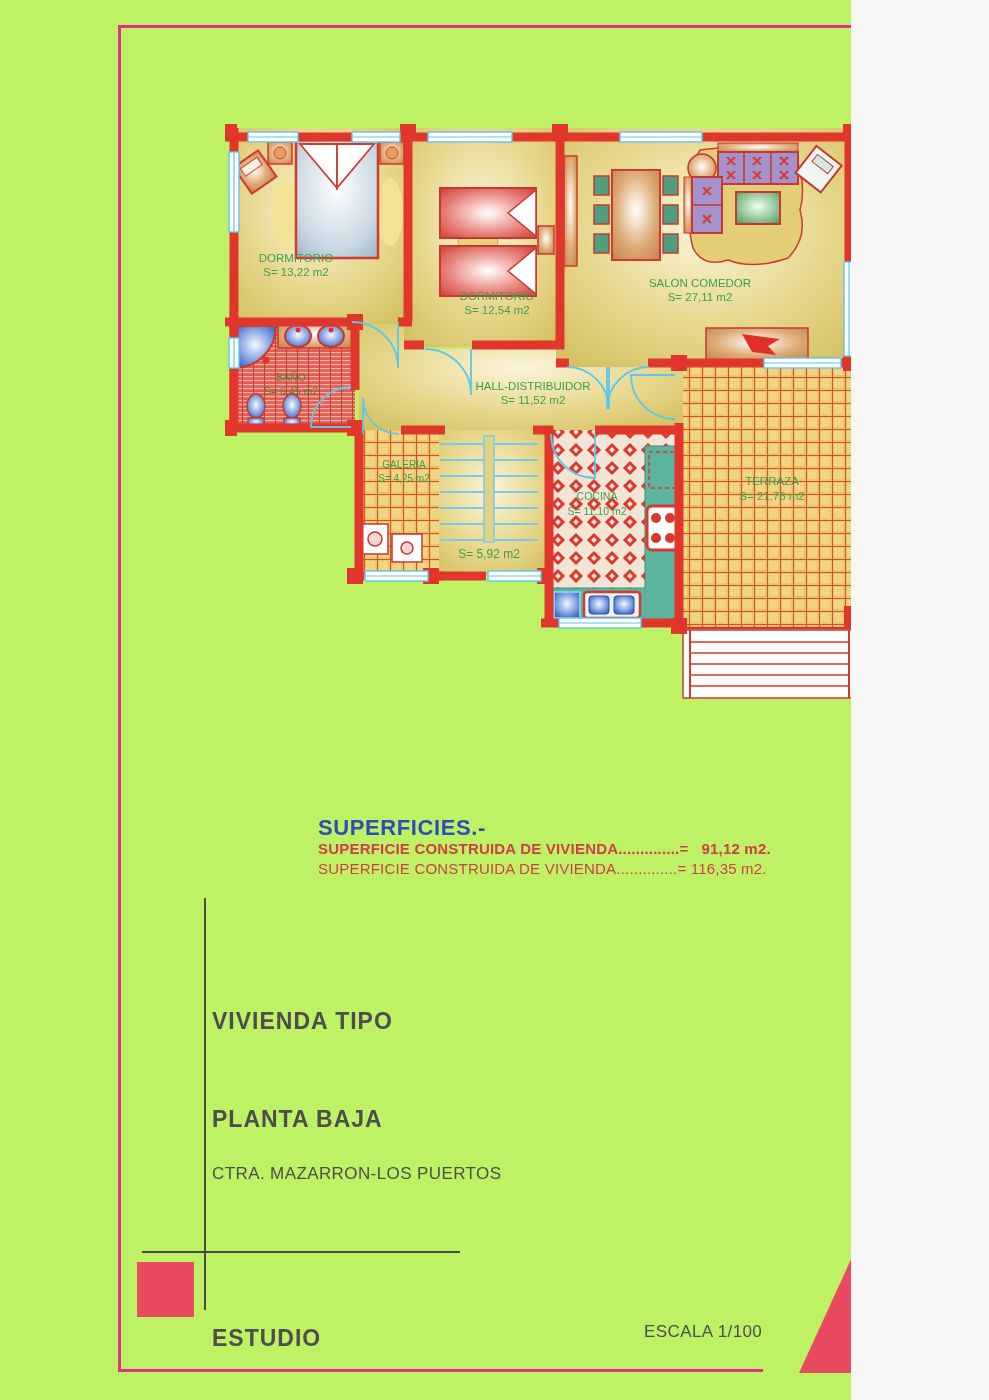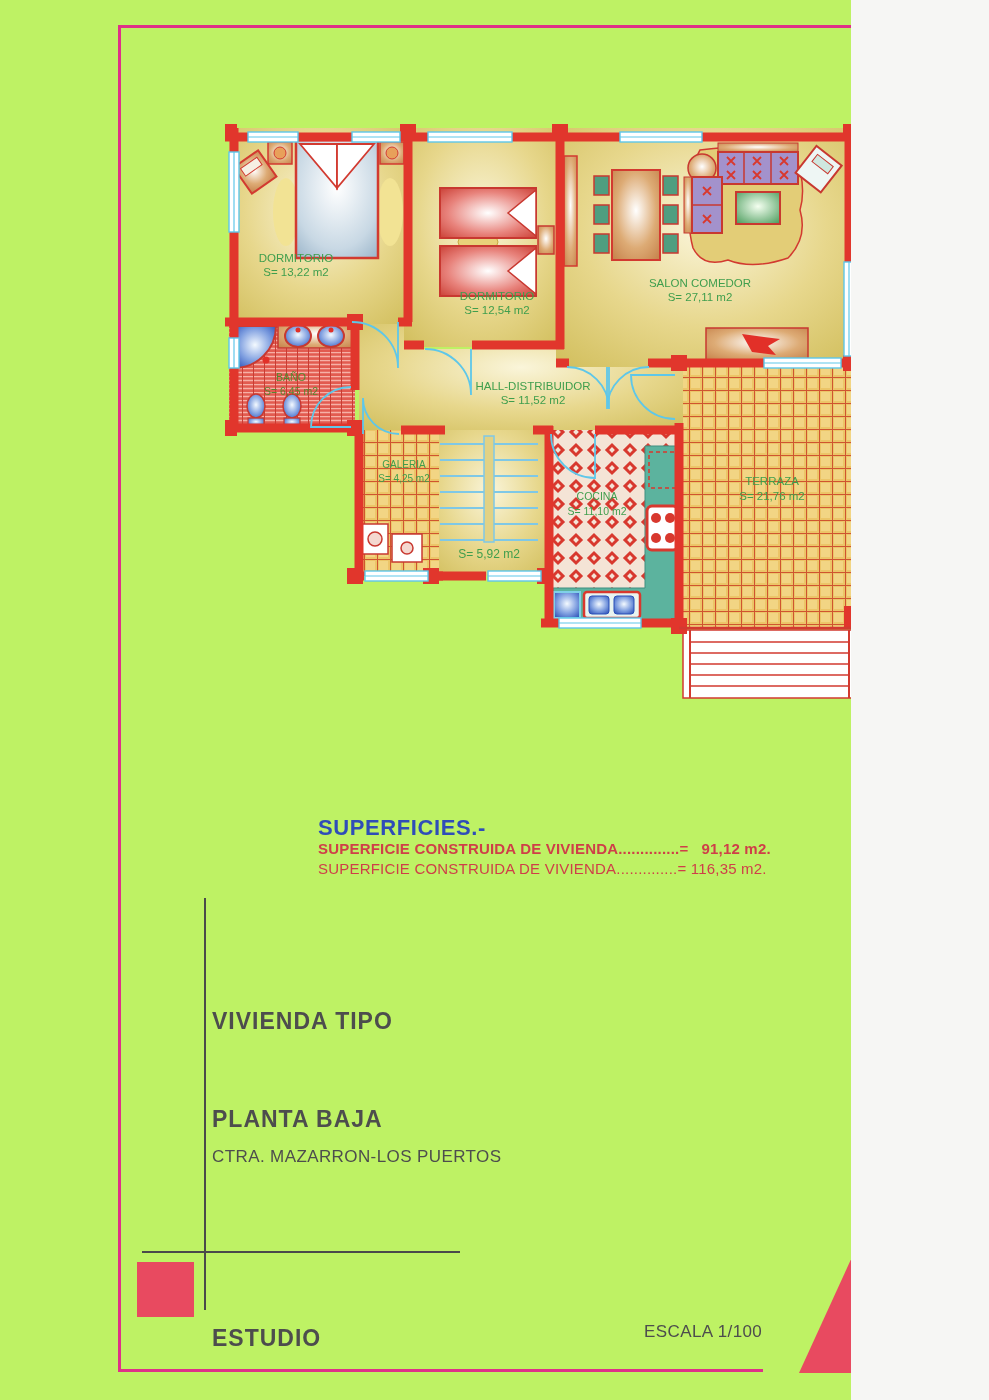--- a/index.html
+++ b/index.html
@@ -8,21 +8,21 @@
   .abs{position:absolute;}
   
   .frame{position:absolute;background:#df3188;}
   
   .sup-title{position:absolute;left:318px;top:815px;font-size:22px;font-weight:bold;
              color:#2f4db8;letter-spacing:.6px;}
   .sup-line{position:absolute;left:318px;font-size:15px;color:#cf3f48;white-space:pre;letter-spacing:.2px;}
   
   .tb-line{position:absolute;background:#4a4a4a;}
   .tb-big{position:absolute;left:212px;font-size:23px;color:#4d4d4d;letter-spacing:1px;font-weight:bold;}
-  .tb-small{position:absolute;left:212px;font-size:17px;color:#4d4d4d;letter-spacing:.4px;}
+  .tb-small{position:absolute;left:212px;font-size:17px;color:#4d4d4d;letter-spacing:.4px;margin-top:17px;}
   .logo-square{position:absolute;left:137px;top:1262px;width:57px;height:55px;background:#e84a60;}
   .escala{position:absolute;left:644px;top:1322px;font-size:17px;color:#4d4d4d;letter-spacing:.4px;}
   svg{display:block;}
   svg text{font-family:"Liberation Sans",sans-serif;}
 </style>
 </head>
 <body>
 
 <div class="page">
 

